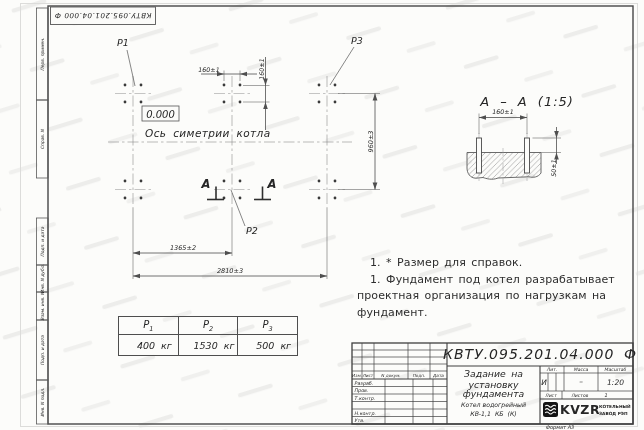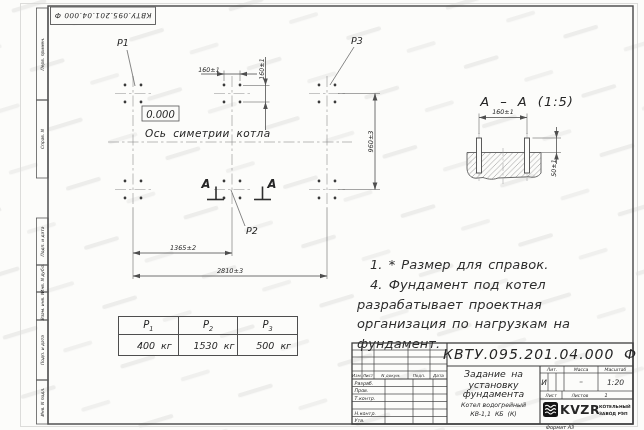--- a/index.html
+++ b/index.html
@@ -7,21 +7,21 @@
     position:relative;width:644px;height:430px;overflow:hidden;
     background:#fcfcfa;
     font-family:"DejaVu Sans",sans-serif;
   }
   #drawing-svg{position:absolute;left:0;top:0;z-index:1;}
   svg text{font-family:"DejaVu Sans",sans-serif;fill:#262626;}
   svg text.it{font-style:italic;}
   .overlay{position:absolute;z-index:2;}
   
   #notes{left:357px;top:255px;width:279px;color:#2d2d2d;
-    font-style:italic;font-size:13px;line-height:1.52;
+    font-size:11px;line-height:1.52;
     letter-spacing:0.1px;word-spacing:1.8px;}
   #notes p{margin:0;text-indent:13px;}
   
   #loads{left:118px;top:316px;}
   #loads table{width:180px;height:37px;border-collapse:collapse;table-layout:fixed;}
   #loads th,#loads td{border:1px solid #4e4e4e;text-align:center;vertical-align:middle;
     font-style:italic;color:#262626;padding:0;}
   #loads th{font-size:10px;font-weight:normal;height:17px;}
   #loads th sub{font-size:6.5px;}
   #loads td{font-size:9.5px;height:20px;white-space:pre;padding-left:12px;}
@@ -274,21 +274,21 @@
     </g>
     <text font-size="12.5" font-weight="bold" letter-spacing="0.5" fill="#141414" x="560" y="414">KVZR</text>
     <text font-size="4.3" font-weight="bold" fill="#2a2a2a" x="599" y="408">КОТЕЛЬНЫЙ</text>
     <text font-size="4.3" font-weight="bold" fill="#2a2a2a" x="599" y="414.5">ЗАВОД РЭП</text>
 
     <text class="it" font-size="5" text-anchor="middle" x="560" y="429">Формат А3</text>
   </svg>
 
   <div id="notes" class="overlay">
     <p>1. * Размер для справок.</p>
-    <p>4. Фундамент под котел разрабатывает проектная организация по нагрузкам на фундамент.</p>
+    <p>1. Фундамент под котел разрабатывает проектная организация по нагрузкам на фундамент.</p>
   </div>
 
   <div id="loads" class="overlay">
     <table>
       <tbody>
           <tr>
         <th><span>P</span><sub>1</sub></th>
         <th><span>P</span><sub>2</sub></th>
         <th><span>P</span><sub>3</sub></th>
       </tr>

